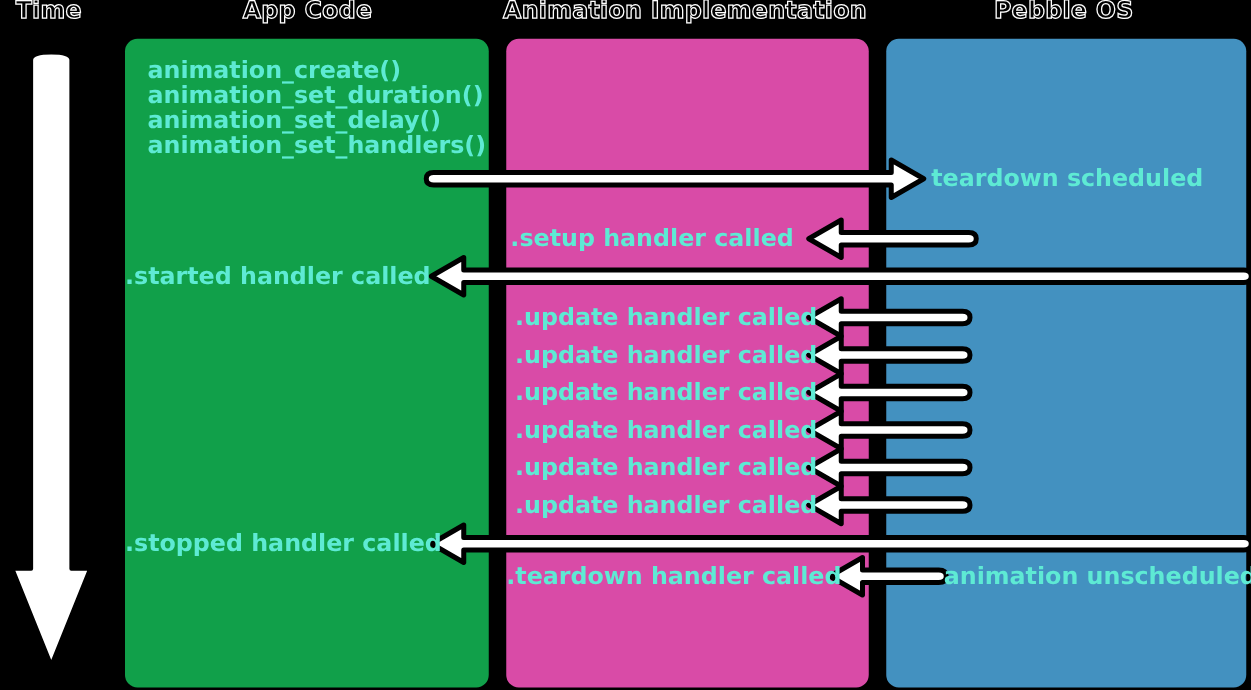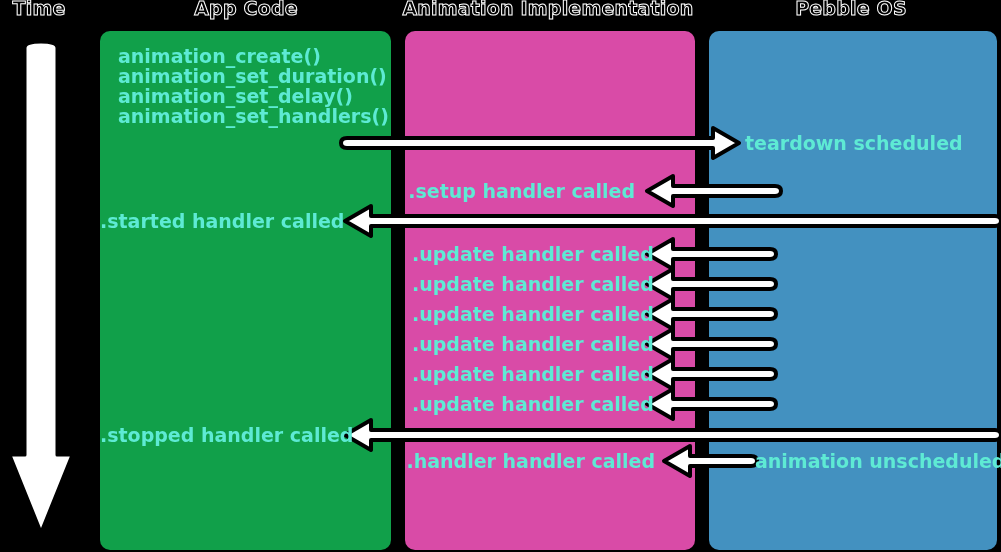--- a/index.html
+++ b/index.html
@@ -139,17 +139,17 @@
 
   <div class="msg" style="left:412px;top:244px;">.update handler called</div>
   <div class="msg" style="left:412px;top:274px;">.update handler called</div>
   <div class="msg" style="left:412px;top:304px;">.update handler called</div>
   <div class="msg" style="left:412px;top:334px;">.update handler called</div>
   <div class="msg" style="left:412px;top:364px;">.update handler called</div>
   <div class="msg" style="left:412px;top:394px;">.update handler called</div>
 
   <div class="msg right-align" style="left:100px;top:425px;width:235px;">.stopped handler called</div>
 
-  <div class="msg right-align" style="left:405px;top:451px;width:250px;">.handler handler called</div>
+  <div class="msg right-align" style="left:405px;top:451px;width:250px;">.teardown handler called</div>
 
   <div class="msg" style="left:755px;top:451px;">animation unscheduled</div>
 
 </div>
 
 </body></html>

